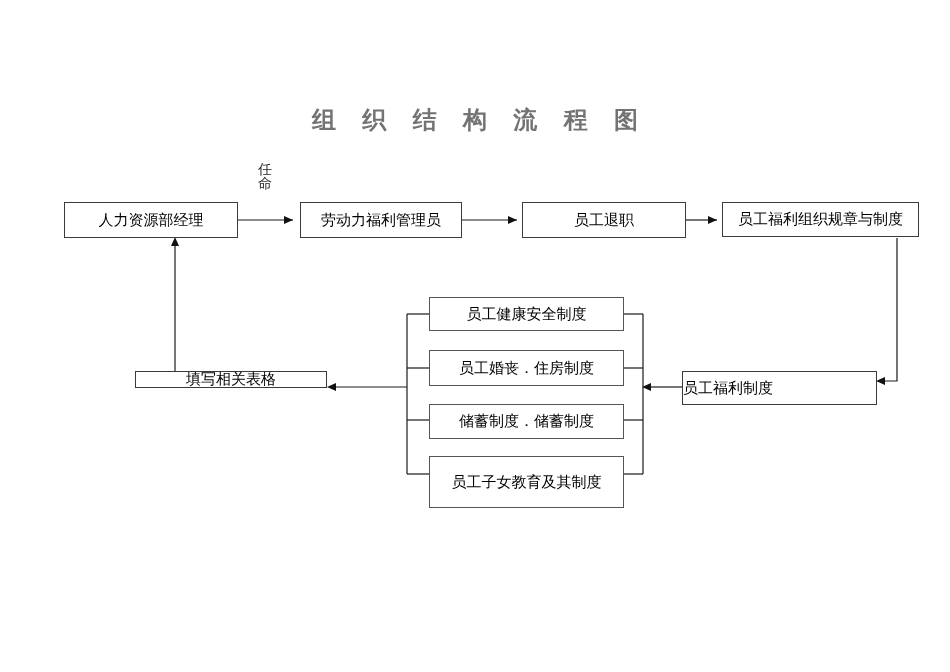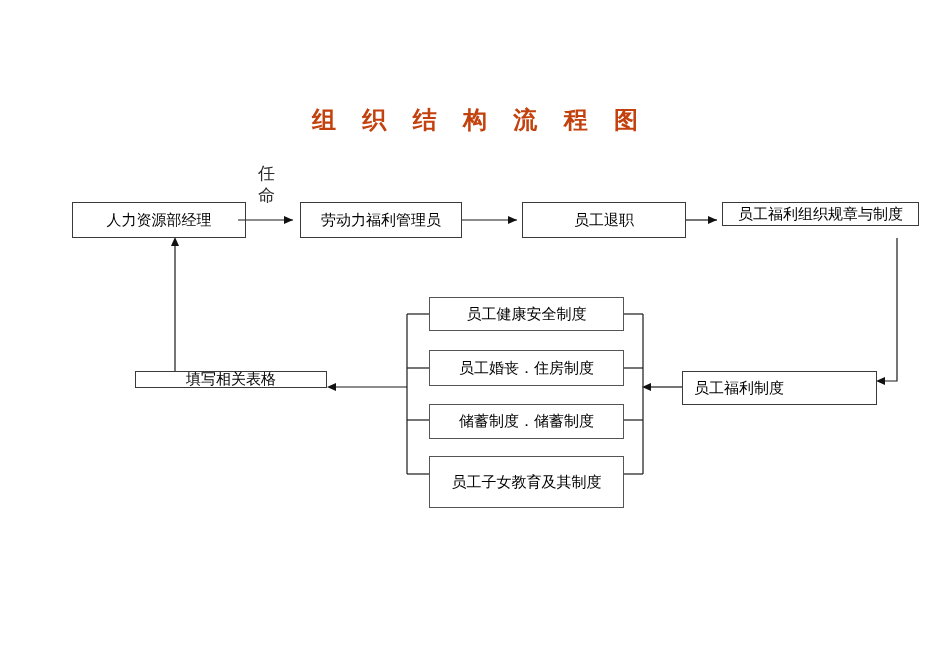--- a/index.html
+++ b/index.html
@@ -26,43 +26,43 @@
     position: absolute;
     left: 0;
     top: 104px;
     width: 950px;
     text-align: center;
     font-size: 24px;
     font-weight: bold;
     letter-spacing: 9px;
     text-indent: 9px;
     font-family: "DejaVu Sans", "Liberation Sans", sans-serif;
-    color: #c2410c;
+    color: #737373;
     white-space: nowrap;
   }
   .node {
     position: absolute;
     box-sizing: border-box;
     border: 1px solid #3a3a3a;
     background: transparent;
     display: flex;
     align-items: center;
     font-size: 15px;
     line-height: 1.1;
     color: #000;
     white-space: nowrap;
   }
   .node.center { justify-content: center; }
-  .node.left   { justify-content: flex-start; padding-left: 11px; }
+  .node.left   { justify-content: flex-start; }
   .node.thin   { border-color: #555; }
 
   .vlabel {
     position: absolute;
-    font-size: 17px;
-    line-height: 22px;
+    font-size: 14px;
+    line-height: 14px;
     color: #2b2b2b;
     width: 14px;
     text-align: right;
     white-space: normal;
     word-break: break-all;
   }
   svg line, svg polyline, svg path {
     stroke: #1a1a1a;
     stroke-width: 1.2;
     fill: none;
@@ -123,27 +123,27 @@
   <g>
     <line x1="175" y1="371" x2="175" y2="245"></line>
     <polygon class="head" points="175,237 171,246 179,246"></polygon>
   </g>
 </svg>
 
 <div class="title">组 织 结 构 流 程 图</div>
 
 <div class="vlabel" style="left:258px; top:162px;">任命</div>
 
-<div class="node center" style="left:72px; top:202px; width:174px; height:36px;">人力资源部经理</div>
+<div class="node center" style="left:64px; top:202px; width:174px; height:36px;">人力资源部经理</div>
 
 <div class="node center" style="left:300px; top:202px; width:162px; height:36px;">劳动力福利管理员</div>
 
 <div class="node center" style="left:522px; top:202px; width:164px; height:36px;">员工退职</div>
 
-<div class="node center" style="left:722px; top:202px; width:197px; height:24px;">员工福利组织规章与制度</div>
+<div class="node center" style="left:722px; top:202px; width:197px; height:35px;">员工福利组织规章与制度</div>
 
 <div class="node left" style="left:682px; top:371px; width:195px; height:34px;">员工福利制度</div>
 
 <div class="node center" style="left:135px; top:371px; width:192px; height:17px;">填写相关表格</div>
 
 <div class="node center thin" style="left:429px; top:297px; width:195px; height:34px;">员工健康安全制度</div>
 
 <div class="node center thin" style="left:429px; top:350px; width:195px; height:36px;">员工婚丧．住房制度</div>
 
 <div class="node center thin" style="left:429px; top:404px; width:195px; height:35px;">储蓄制度．储蓄制度</div>

